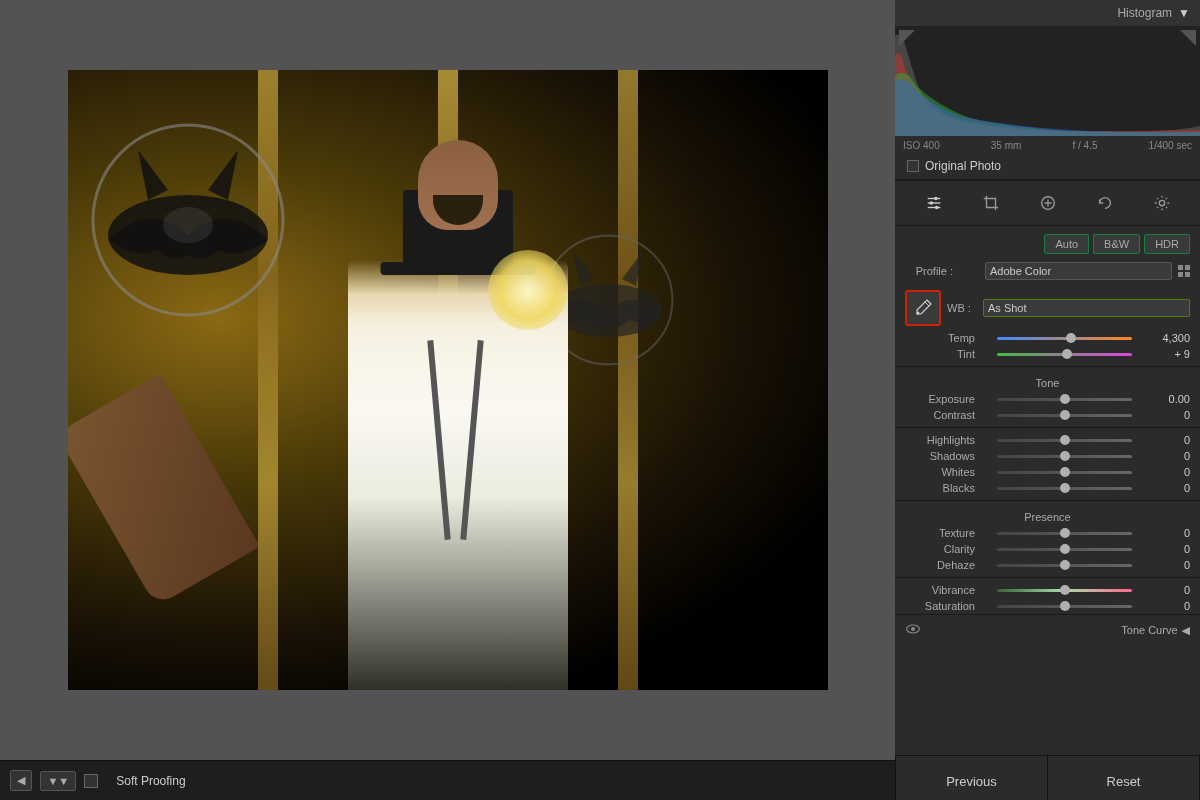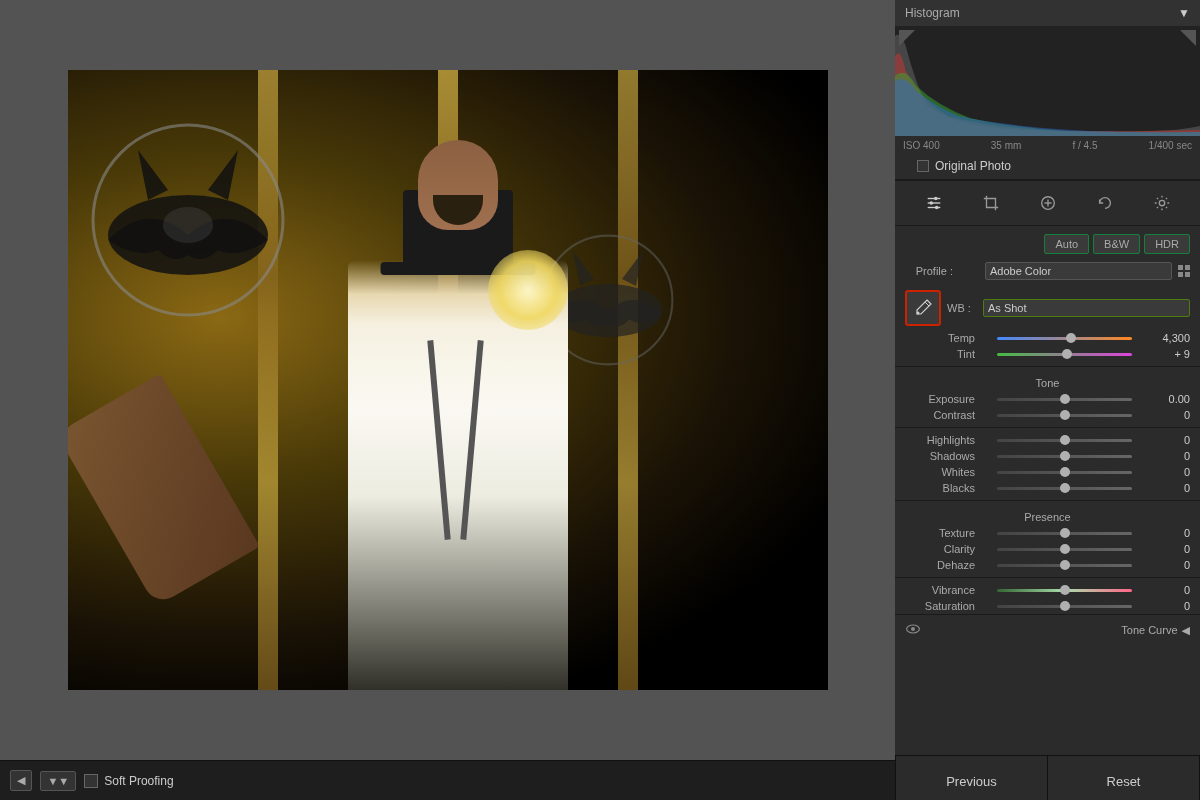--- a/index.html
+++ b/index.html
@@ -101,20 +101,21 @@
       align-items: center;
       justify-content: flex-end;
       padding: 6px 10px;
       background: #323232;
     }
 
     .histogram-title {
       font-size: 12px;
       color: #aaa;
       flex: 1;
+      text-align: right;
       margin-right: 6px;
     }
 
     .histogram-canvas {
       width: 100%;
       height: 110px;
       position: relative;
       background: #222;
       overflow: hidden;
     }
@@ -148,21 +149,21 @@
       justify-content: space-between;
       padding: 4px 8px;
       font-size: 10px;
       color: #888;
       background: #2b2b2b;
     }
 
     .original-photo-row {
       display: flex;
       align-items: center;
-      padding: 4px 22px 6px;
+      padding: 4px 12px 6px;
       gap: 6px;
     }
 
     .checkbox-small {
       width: 12px;
       height: 12px;
       border: 1px solid #666;
       background: #333;
       flex-shrink: 0;
     }
@@ -419,21 +420,21 @@
       font-size: 11px;
       padding: 3px 6px;
       cursor: pointer;
       border-radius: 2px;
       gap: 2px;
     }
 
     .soft-proofing-row {
       display: flex;
       align-items: center;
-      gap: 6px;
+      gap: 18px;
     }
 
     .soft-proofing-checkbox {
       width: 14px;
       height: 14px;
       border: 1px solid #666;
       background: #333;
     }
 
     .soft-proofing-label {

